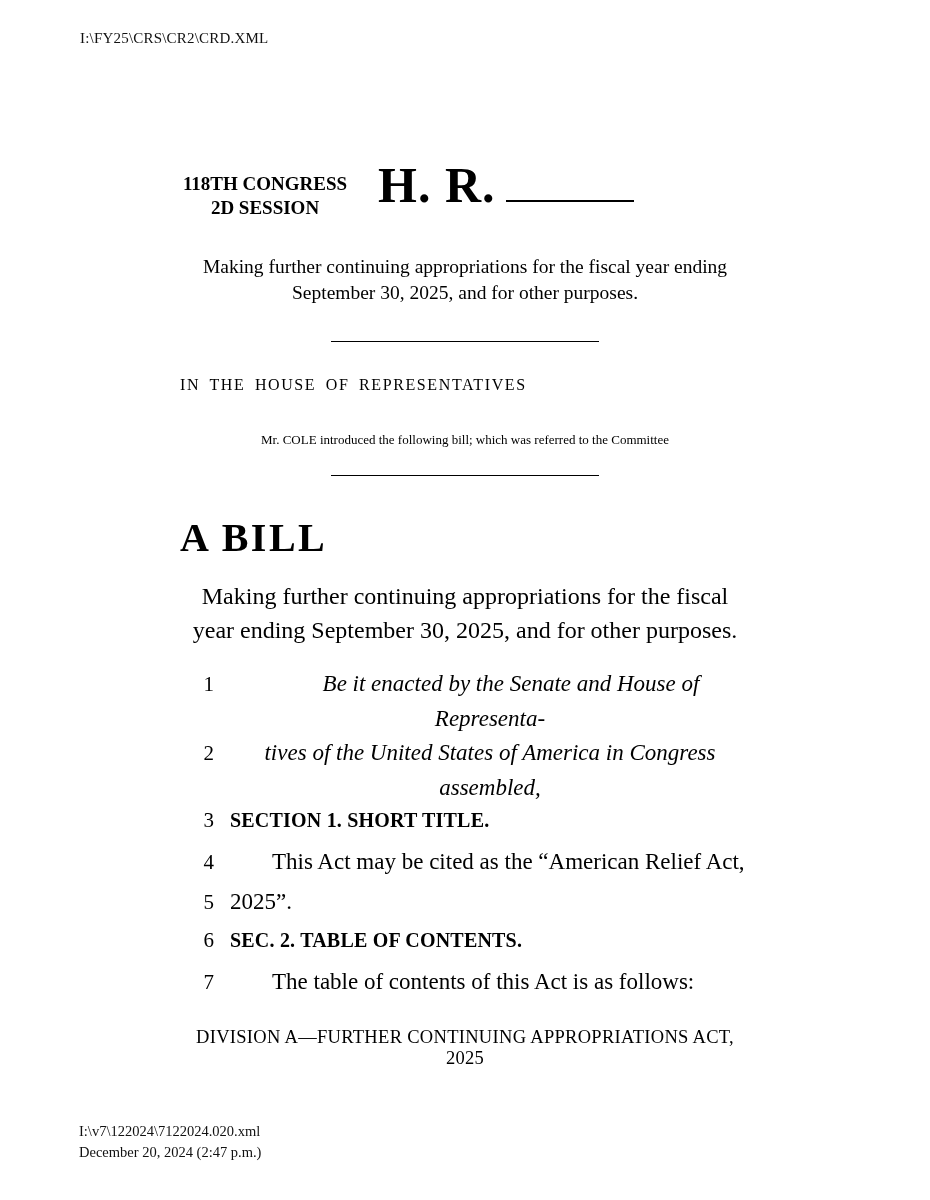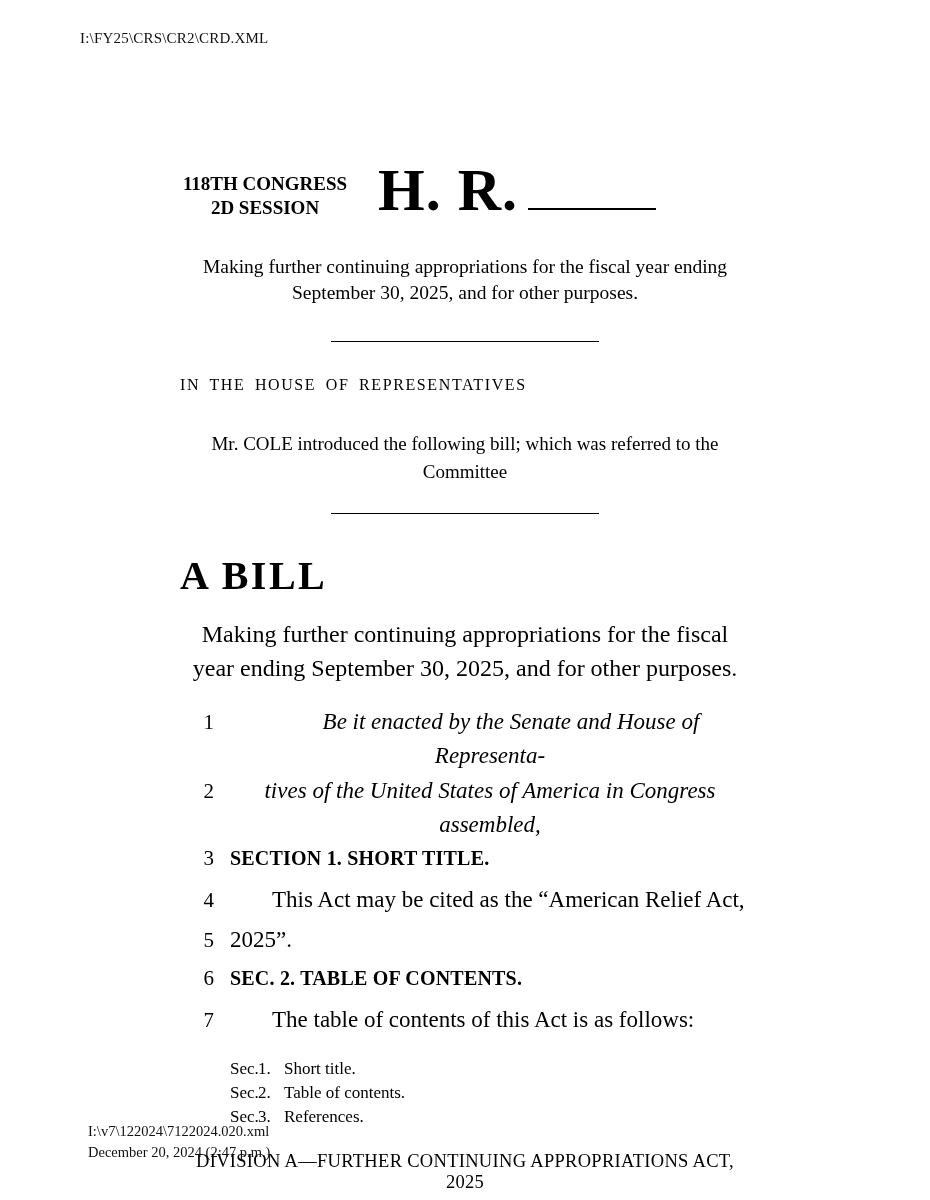--- a/index.html
+++ b/index.html
@@ -66,21 +66,21 @@
   .session-line {
     font-size: 19px;
     white-space: nowrap;
   }
   .hr-block {
     margin-left: 28px;
     display: flex;
     align-items: baseline;
   }
   .hr-title {
-    font-size: 60px;
+    font-size: 50px;
     font-weight: bold;
     letter-spacing: 1px;
     line-height: 1;
   }
   .hr-blank {
     display: inline-block;
     width: 128px;
     border-bottom: 2.2px solid #000;
     margin-left: 10px;
     height: 26px;
@@ -107,21 +107,21 @@
     margin-top: 34px;
     text-align: left;
     font-size: 16px;
     letter-spacing: 1.6px;
     word-spacing: 4px;
   }
 
   .sponsor {
     margin-top: 36px;
     text-align: center;
-    font-size: 19px;
+    font-size: 13px;
     line-height: 1.5;
   }
   .sponsor .blank-line {
     display: inline-block;
     width: 245px;
     border-bottom: 1.3px solid #000;
     height: 16px;
     margin-left: 4px;
   }
 
@@ -199,21 +199,21 @@
     margin-top: 22px;
     text-align: center;
     font-size: 18.5px;
     letter-spacing: 0.3px;
     font-variant: small-caps;
   }
 
   
   .footer {
     position: absolute;
-    left: 88px;
+    left: 79px;
     bottom: 36px;
     font-family: "Liberation Serif", serif;
     font-size: 14.5px;
     line-height: 1.5;
     color: #111;
   }
 </style>
 </head>
 <body>
 
@@ -282,31 +282,20 @@
         <div class="ntext heading">SEC. 2. TABLE OF CONTENTS.</div>
       </div>
 
       <div class="nline">
         <div class="nnum">7</div>
         <div class="ntext indent">The table of contents of this Act is as follows:</div>
       </div>
 
     </div>
 
-    <div class="toc">
-      <div class="toc-entry">
-        <span class="sec-label">Sec.</span><span class="sec-num">1.</span><span>Short title.</span>
-      </div>
-      <div class="toc-entry">
-        <span class="sec-label">Sec.</span><span class="sec-num">2.</span><span>Table of contents.</span>
-      </div>
-      <div class="toc-entry">
-        <span class="sec-label">Sec.</span><span class="sec-num">3.</span><span>References.</span>
-      </div>
-    </div>
 
     <div class="division">DIVISION A—FURTHER CONTINUING APPROPRIATIONS ACT, 2025</div>
 
   </div>
 
   <div class="footer">
     <div>I:\v7\122024\7122024.020.xml</div>
     <div>December 20, 2024 (2:47 p.m.)</div>
   </div>
 

